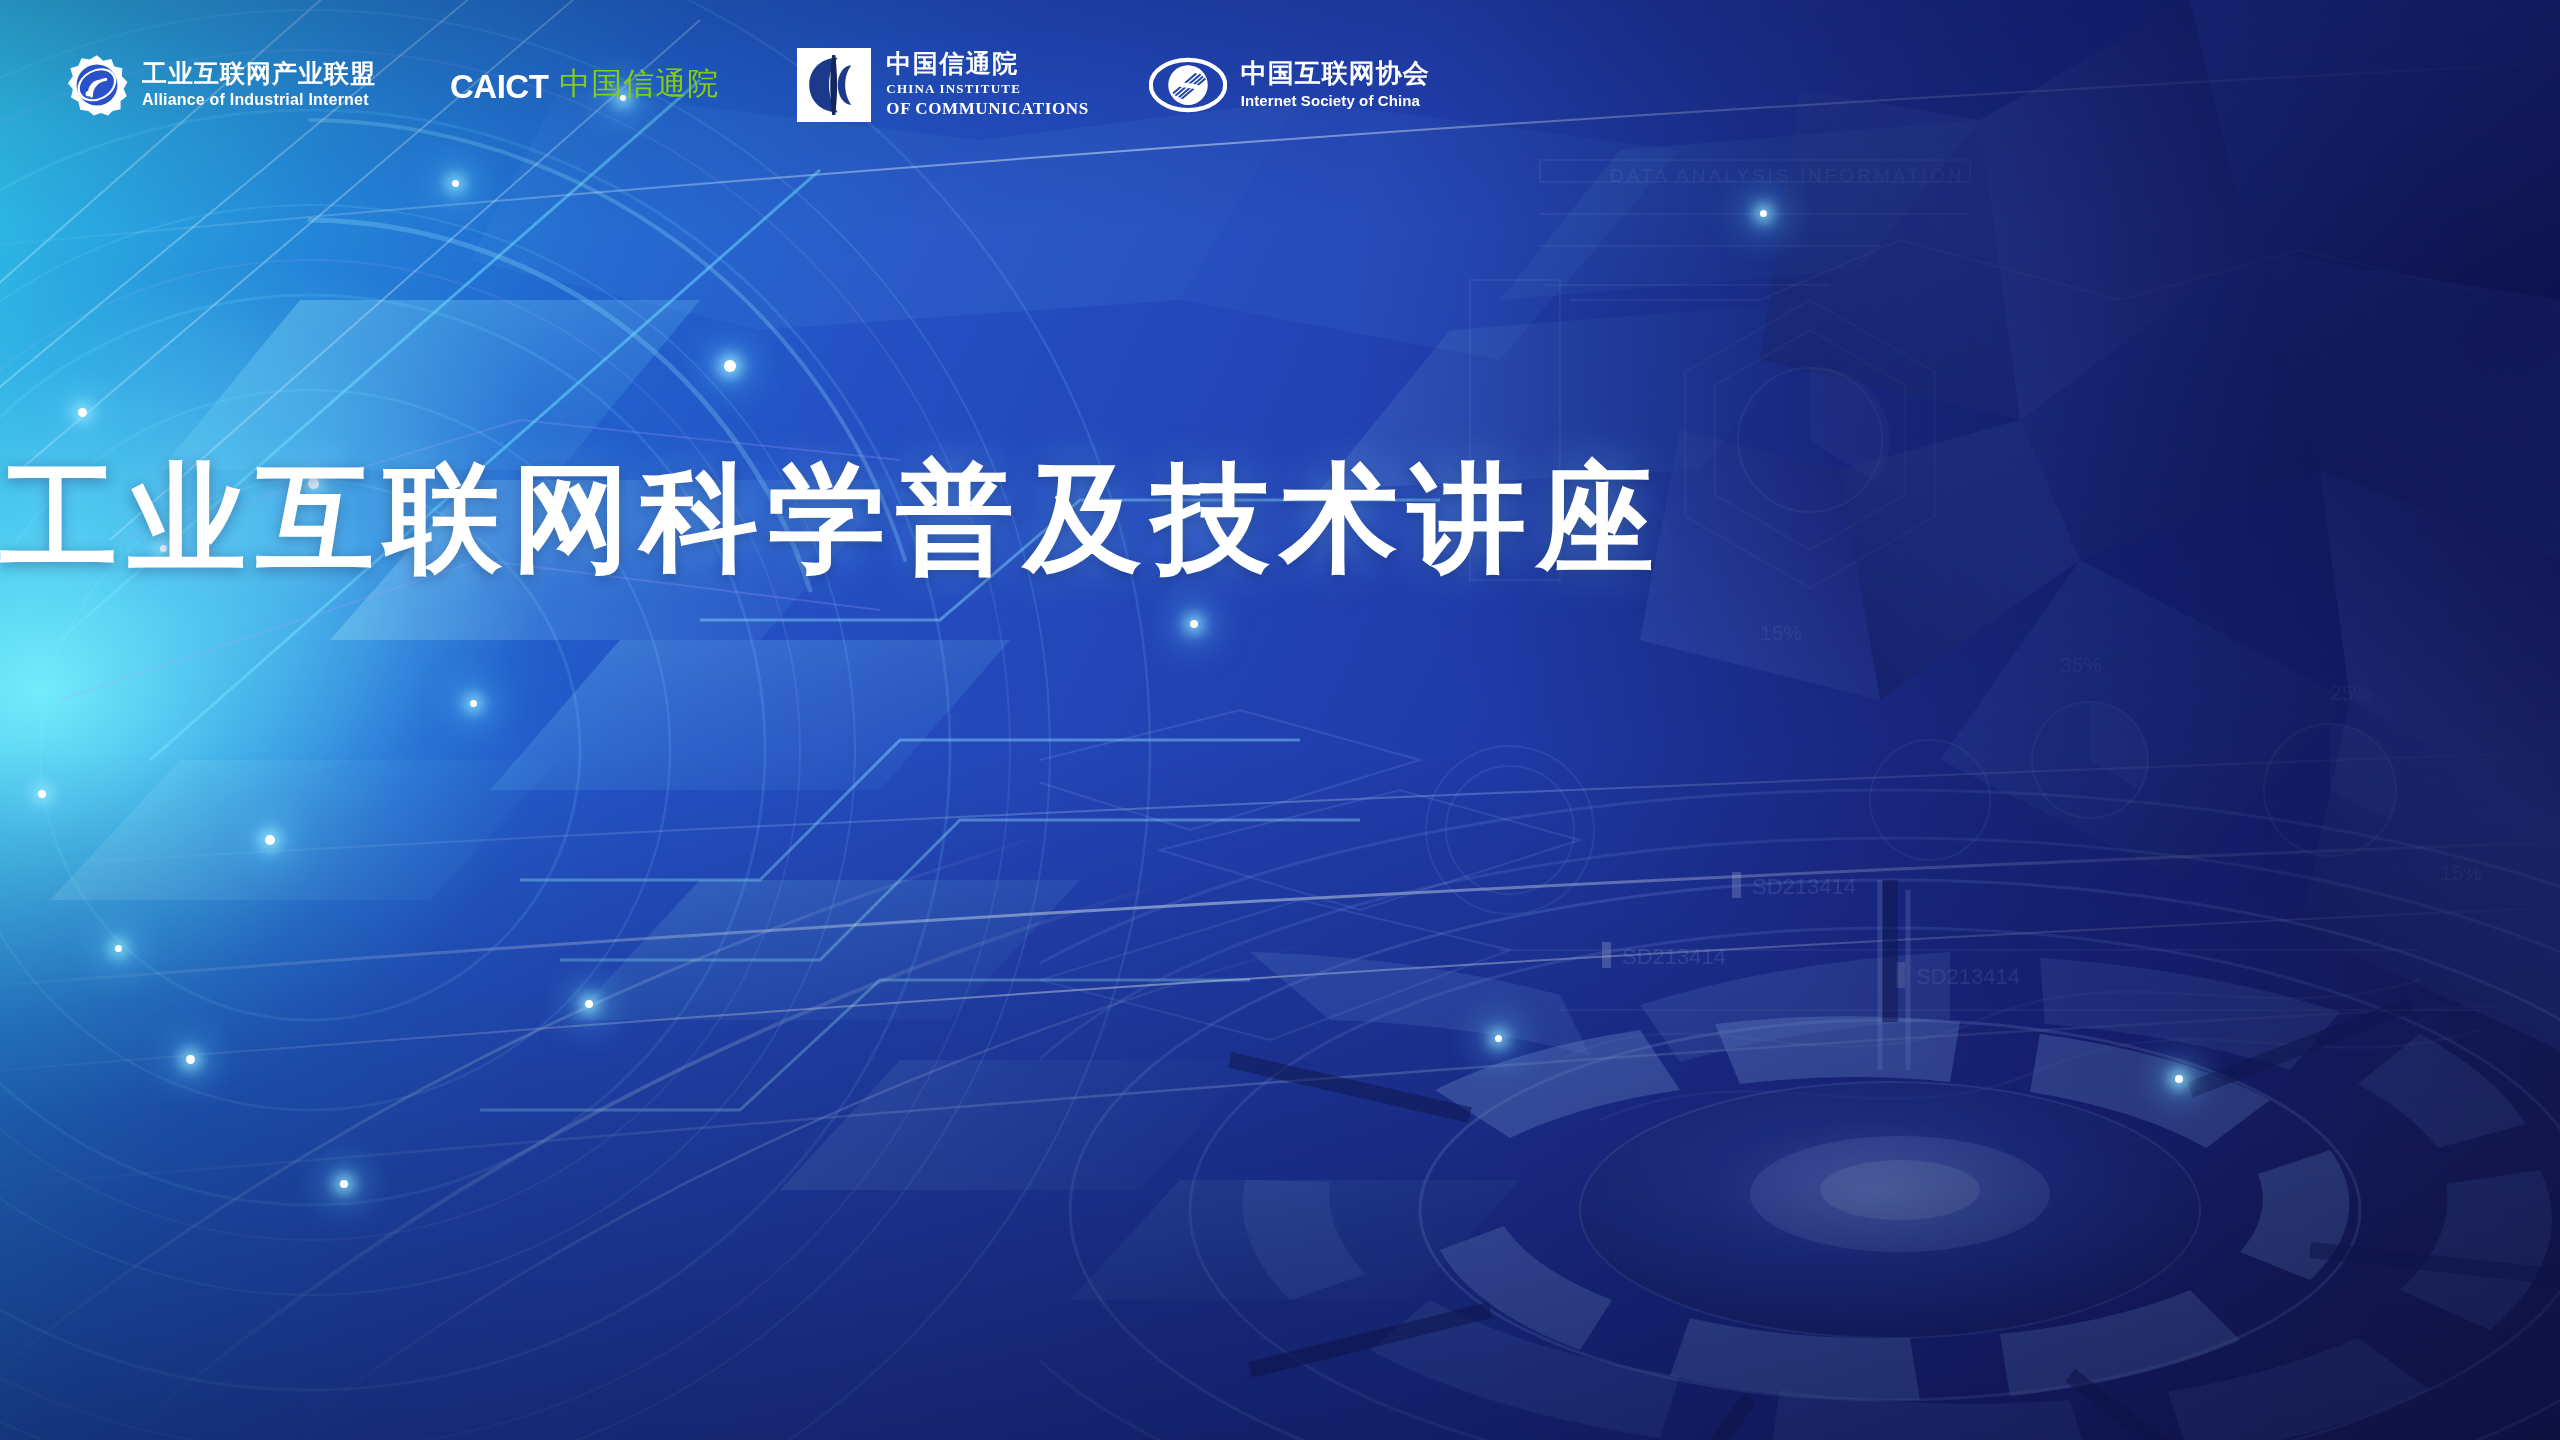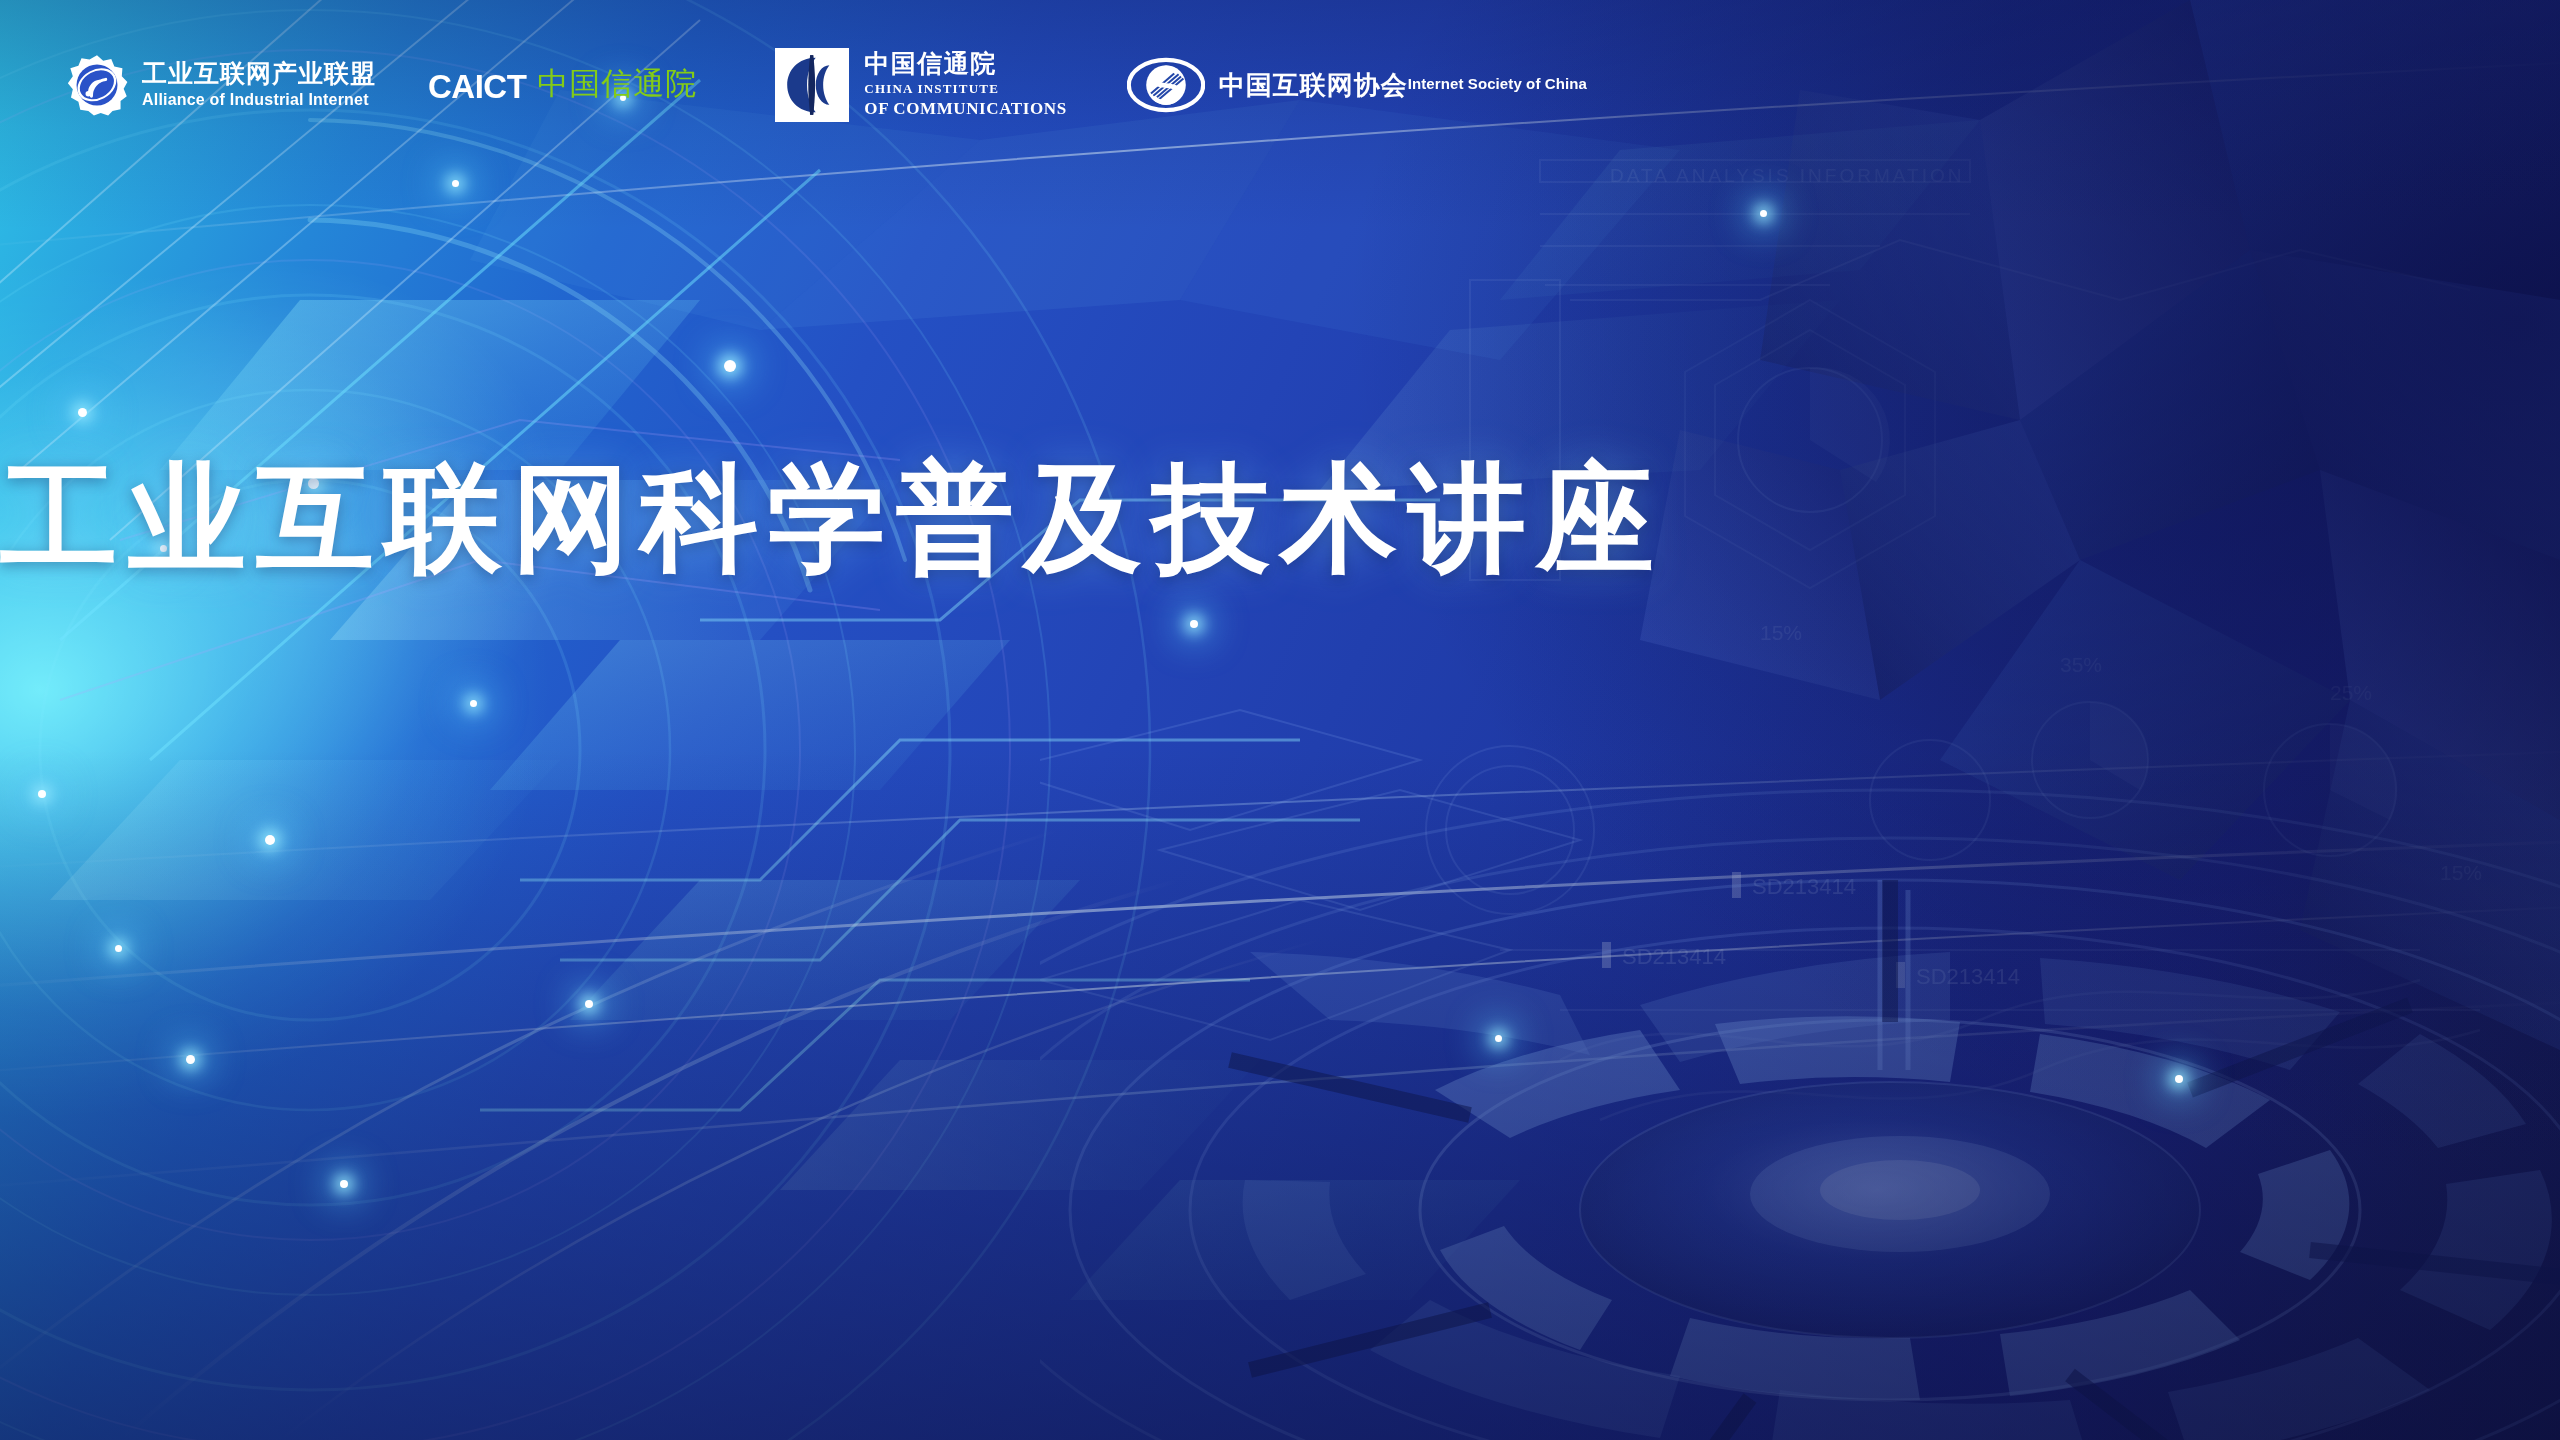--- a/index.html
+++ b/index.html
@@ -83,21 +83,21 @@
   .streaks svg{width:100%;height:100%;}
 
   
   .logobar{
     position:absolute;left:0;top:48px;width:100%;
     display:flex;align-items:center;
     padding-left:66px;
     gap:0;
   }
   .logo{display:flex;align-items:center;}
-  .logo-ail{margin-right:52px;}
+  .logo-ail{margin-right:74px;}
   .logo-caict{margin-right:78px;}
   .logo-cic{margin-right:60px;}
 
   
   .gear{width:62px;height:62px;position:relative;margin-right:14px;flex:0 0 auto;}
   .gear svg{width:100%;height:100%;display:block;}
   .ail-text{display:flex;flex-direction:column;justify-content:center;}
   .ail-cn{font-size:25px;font-weight:bold;color:#fff;letter-spacing:1px;line-height:1.08;
           font-family:"DejaVu Sans","Liberation Sans",sans-serif;}
   .ail-en{font-size:16px;font-weight:bold;color:#fff;letter-spacing:.2px;line-height:1.25;margin-top:3px;}
@@ -123,21 +123,21 @@
   .cic-cn{font-size:25px;font-weight:bold;color:#fff;letter-spacing:1.5px;line-height:1.12;
           font-family:"DejaVu Sans","Liberation Sans",sans-serif;}
   .cic-en1{font-size:13px;font-weight:bold;color:#fff;letter-spacing:1.2px;line-height:1.35;margin-top:2px;
            font-family:"Liberation Serif","DejaVu Serif",serif;}
   .cic-en2{font-size:17px;font-weight:bold;color:#fff;letter-spacing:.6px;line-height:1.3;
            font-family:"Liberation Serif","DejaVu Serif",serif;}
 
   
   .isc-mark{width:78px;height:62px;margin-right:14px;flex:0 0 auto;}
   .isc-mark svg{width:100%;height:100%;display:block;}
-  .isc-text{display:flex;flex-direction:row;justify-content:flex-start;}
+  .isc-text{display:flex;flex-direction:column;justify-content:flex-start;}
   .isc-cn{font-size:26px;font-weight:bold;color:#fff;letter-spacing:1px;line-height:1.1;
           font-family:"DejaVu Sans","Liberation Sans",sans-serif;}
   .isc-en{font-size:15px;font-weight:bold;color:#fff;letter-spacing:.1px;line-height:1.3;margin-top:3px;}
 
   
   .title{
     position:absolute;left:0;top:452px;width:100%;
     color:#ffffff;
     font-size:118px;
     font-weight:bold;

